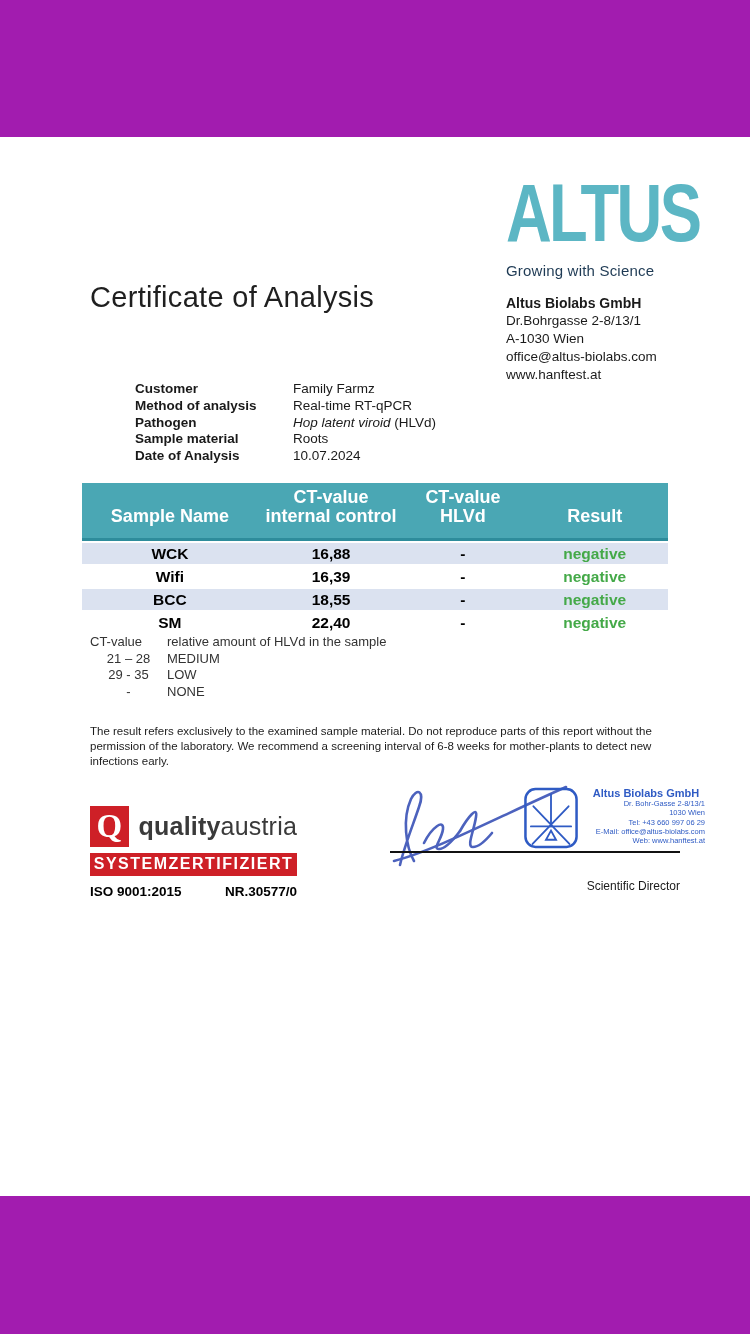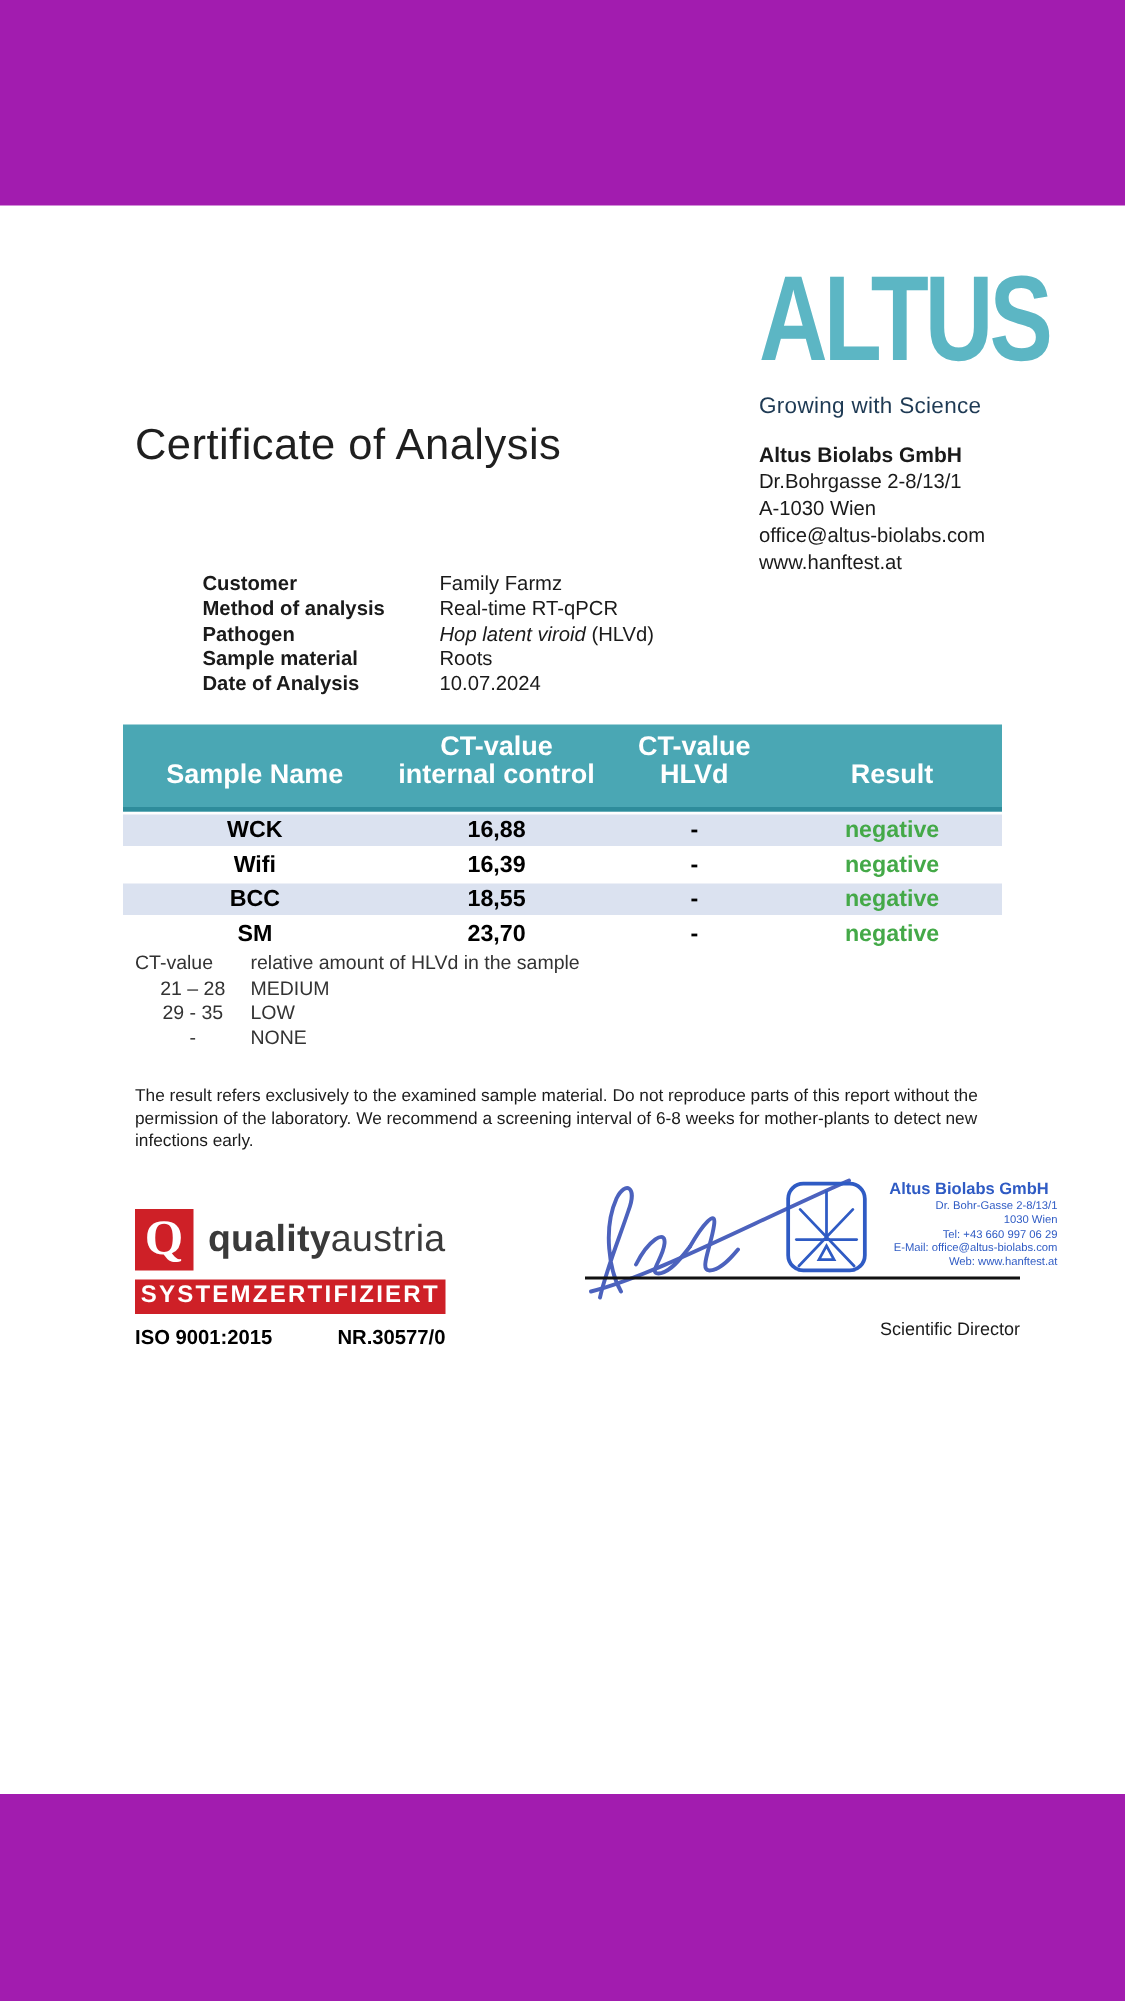--- a/index.html
+++ b/index.html
@@ -161,21 +161,21 @@
         <div class="c4 res-result">negative</div>
       </div>
       <div class="res-row alt">
         <div class="c1">BCC</div>
         <div class="c2">18,55</div>
         <div class="c3">-</div>
         <div class="c4 res-result">negative</div>
       </div>
       <div class="res-row">
         <div class="c1">SM</div>
-        <div class="c2">23,70</div>
+        <div class="c2">22,40</div>
         <div class="c3">-</div>
         <div class="c4 res-result">negative</div>
       </div>
     </div>
 
     <div class="legend">
       <div class="legend-row">
         <div class="legend-range">CT-value</div>
         <div class="legend-label">relative amount of HLVd in the sample</div>
       </div>

